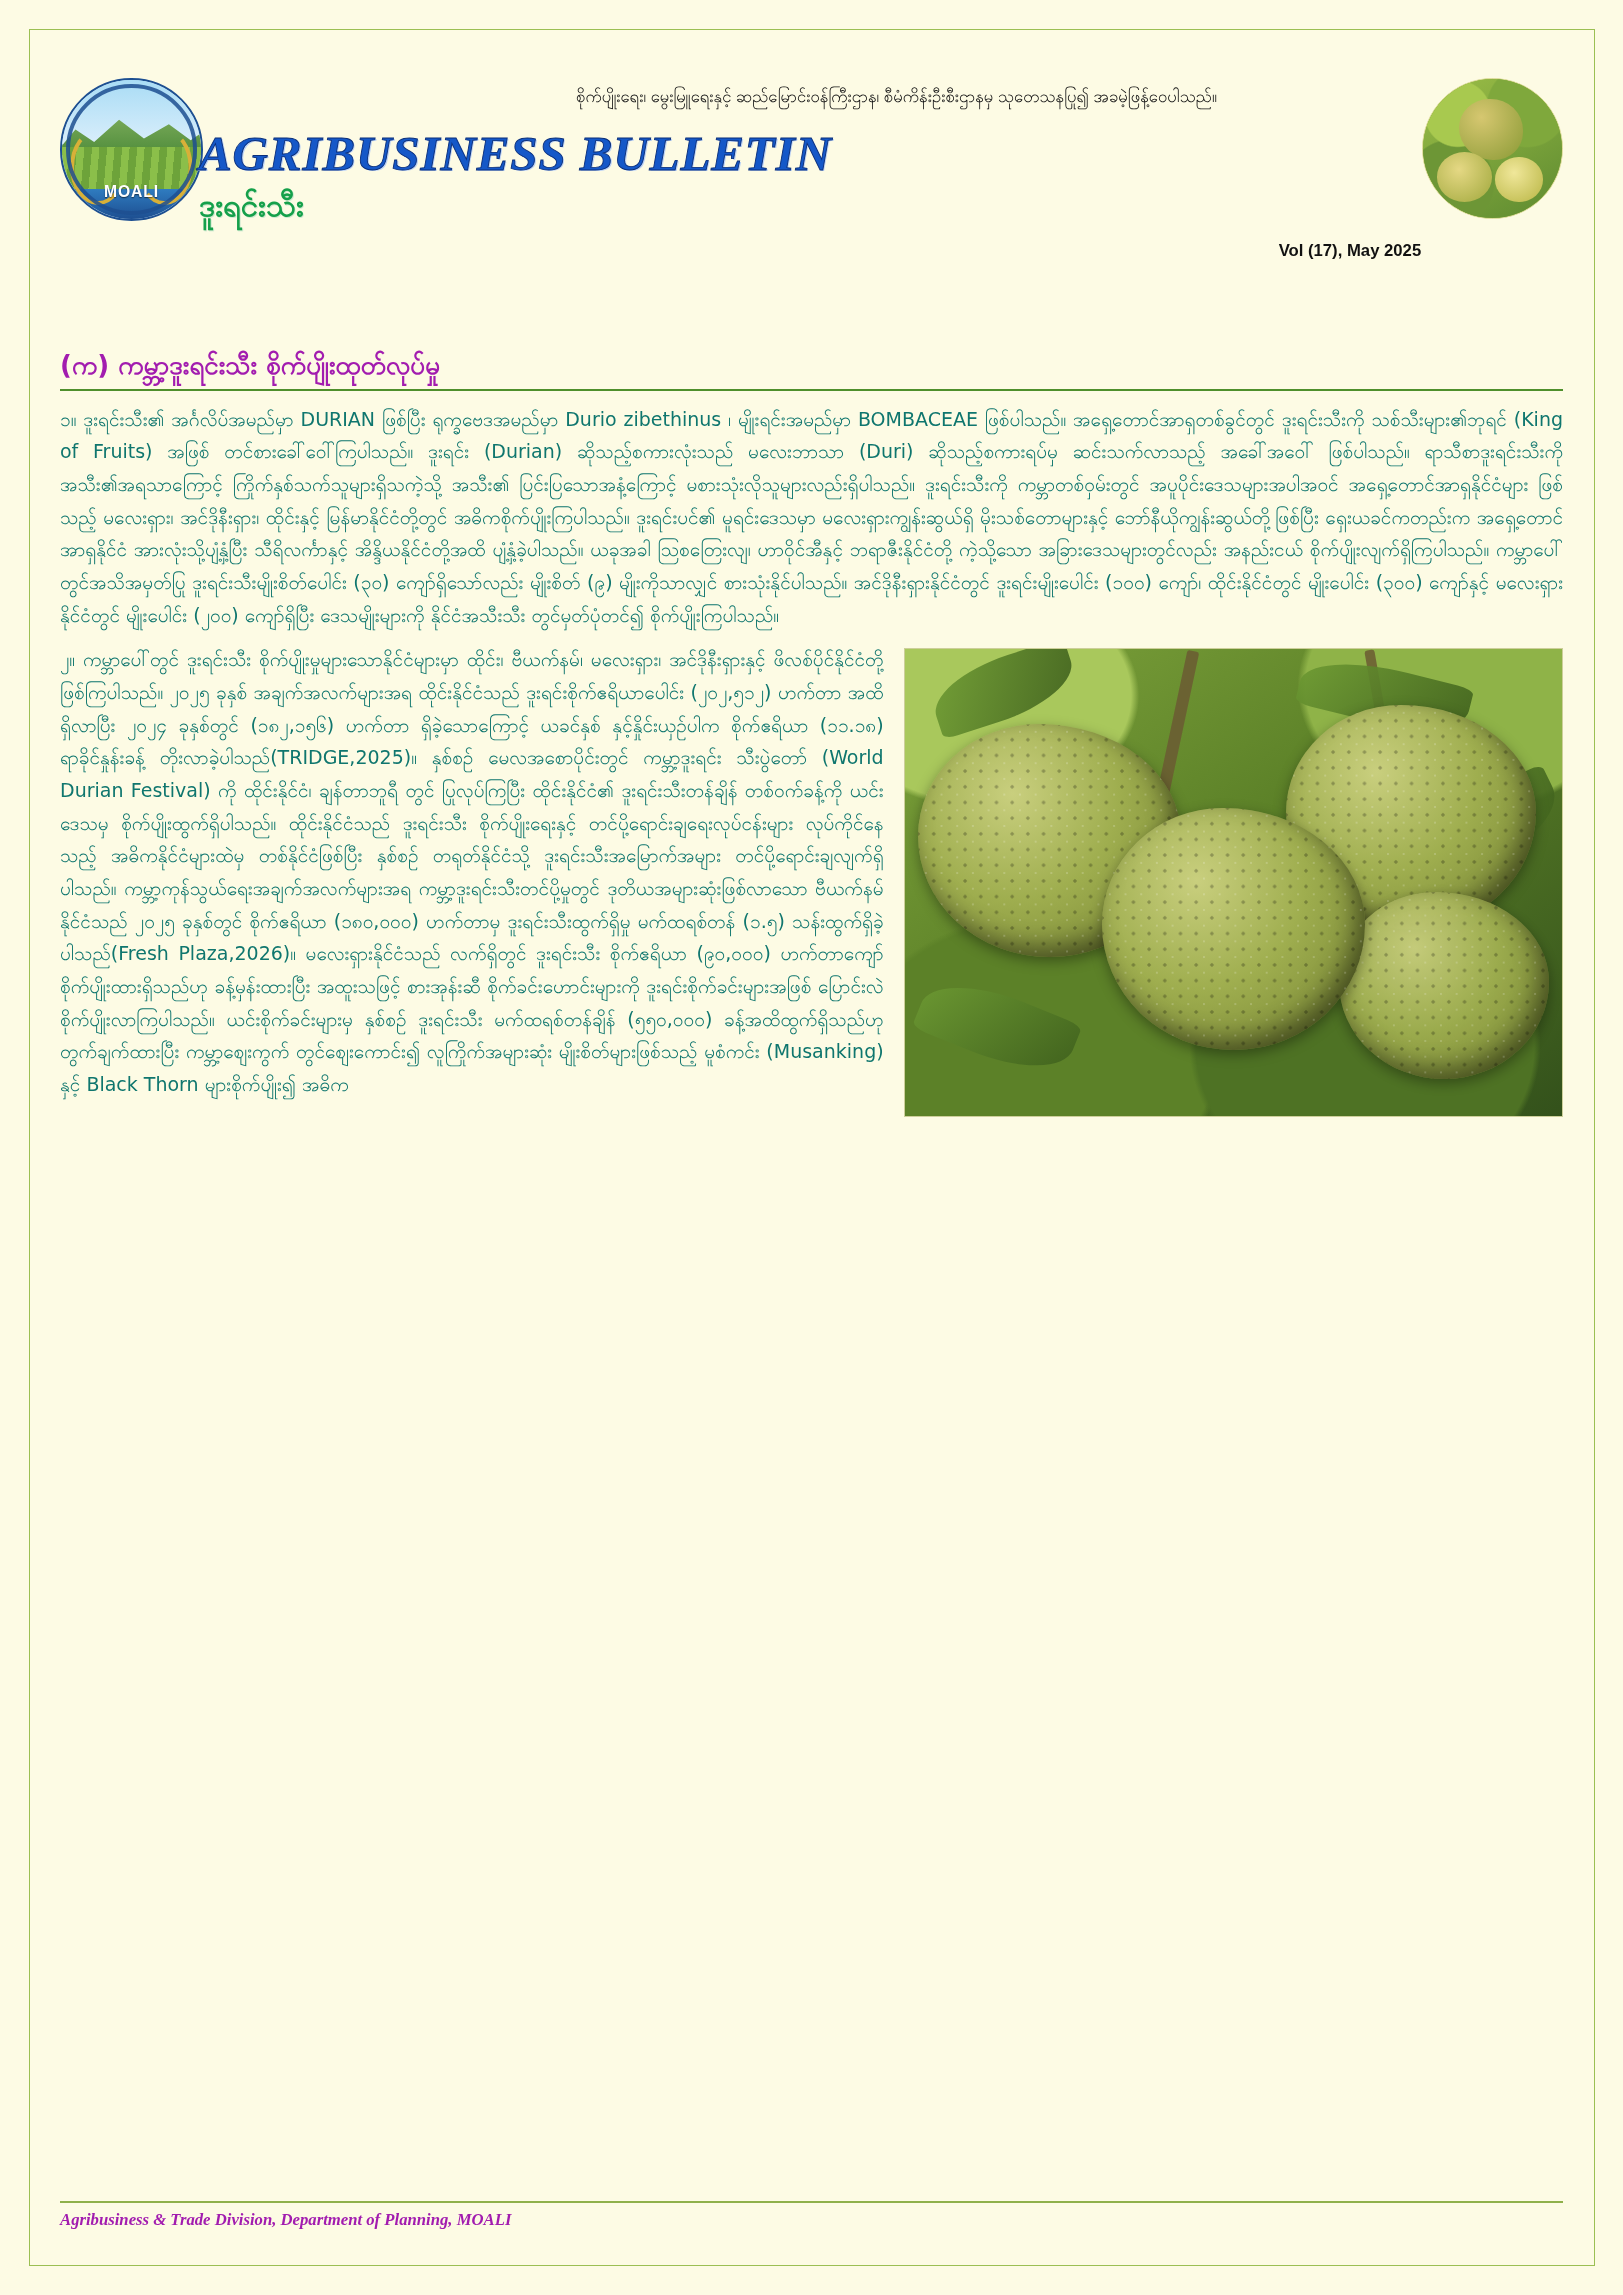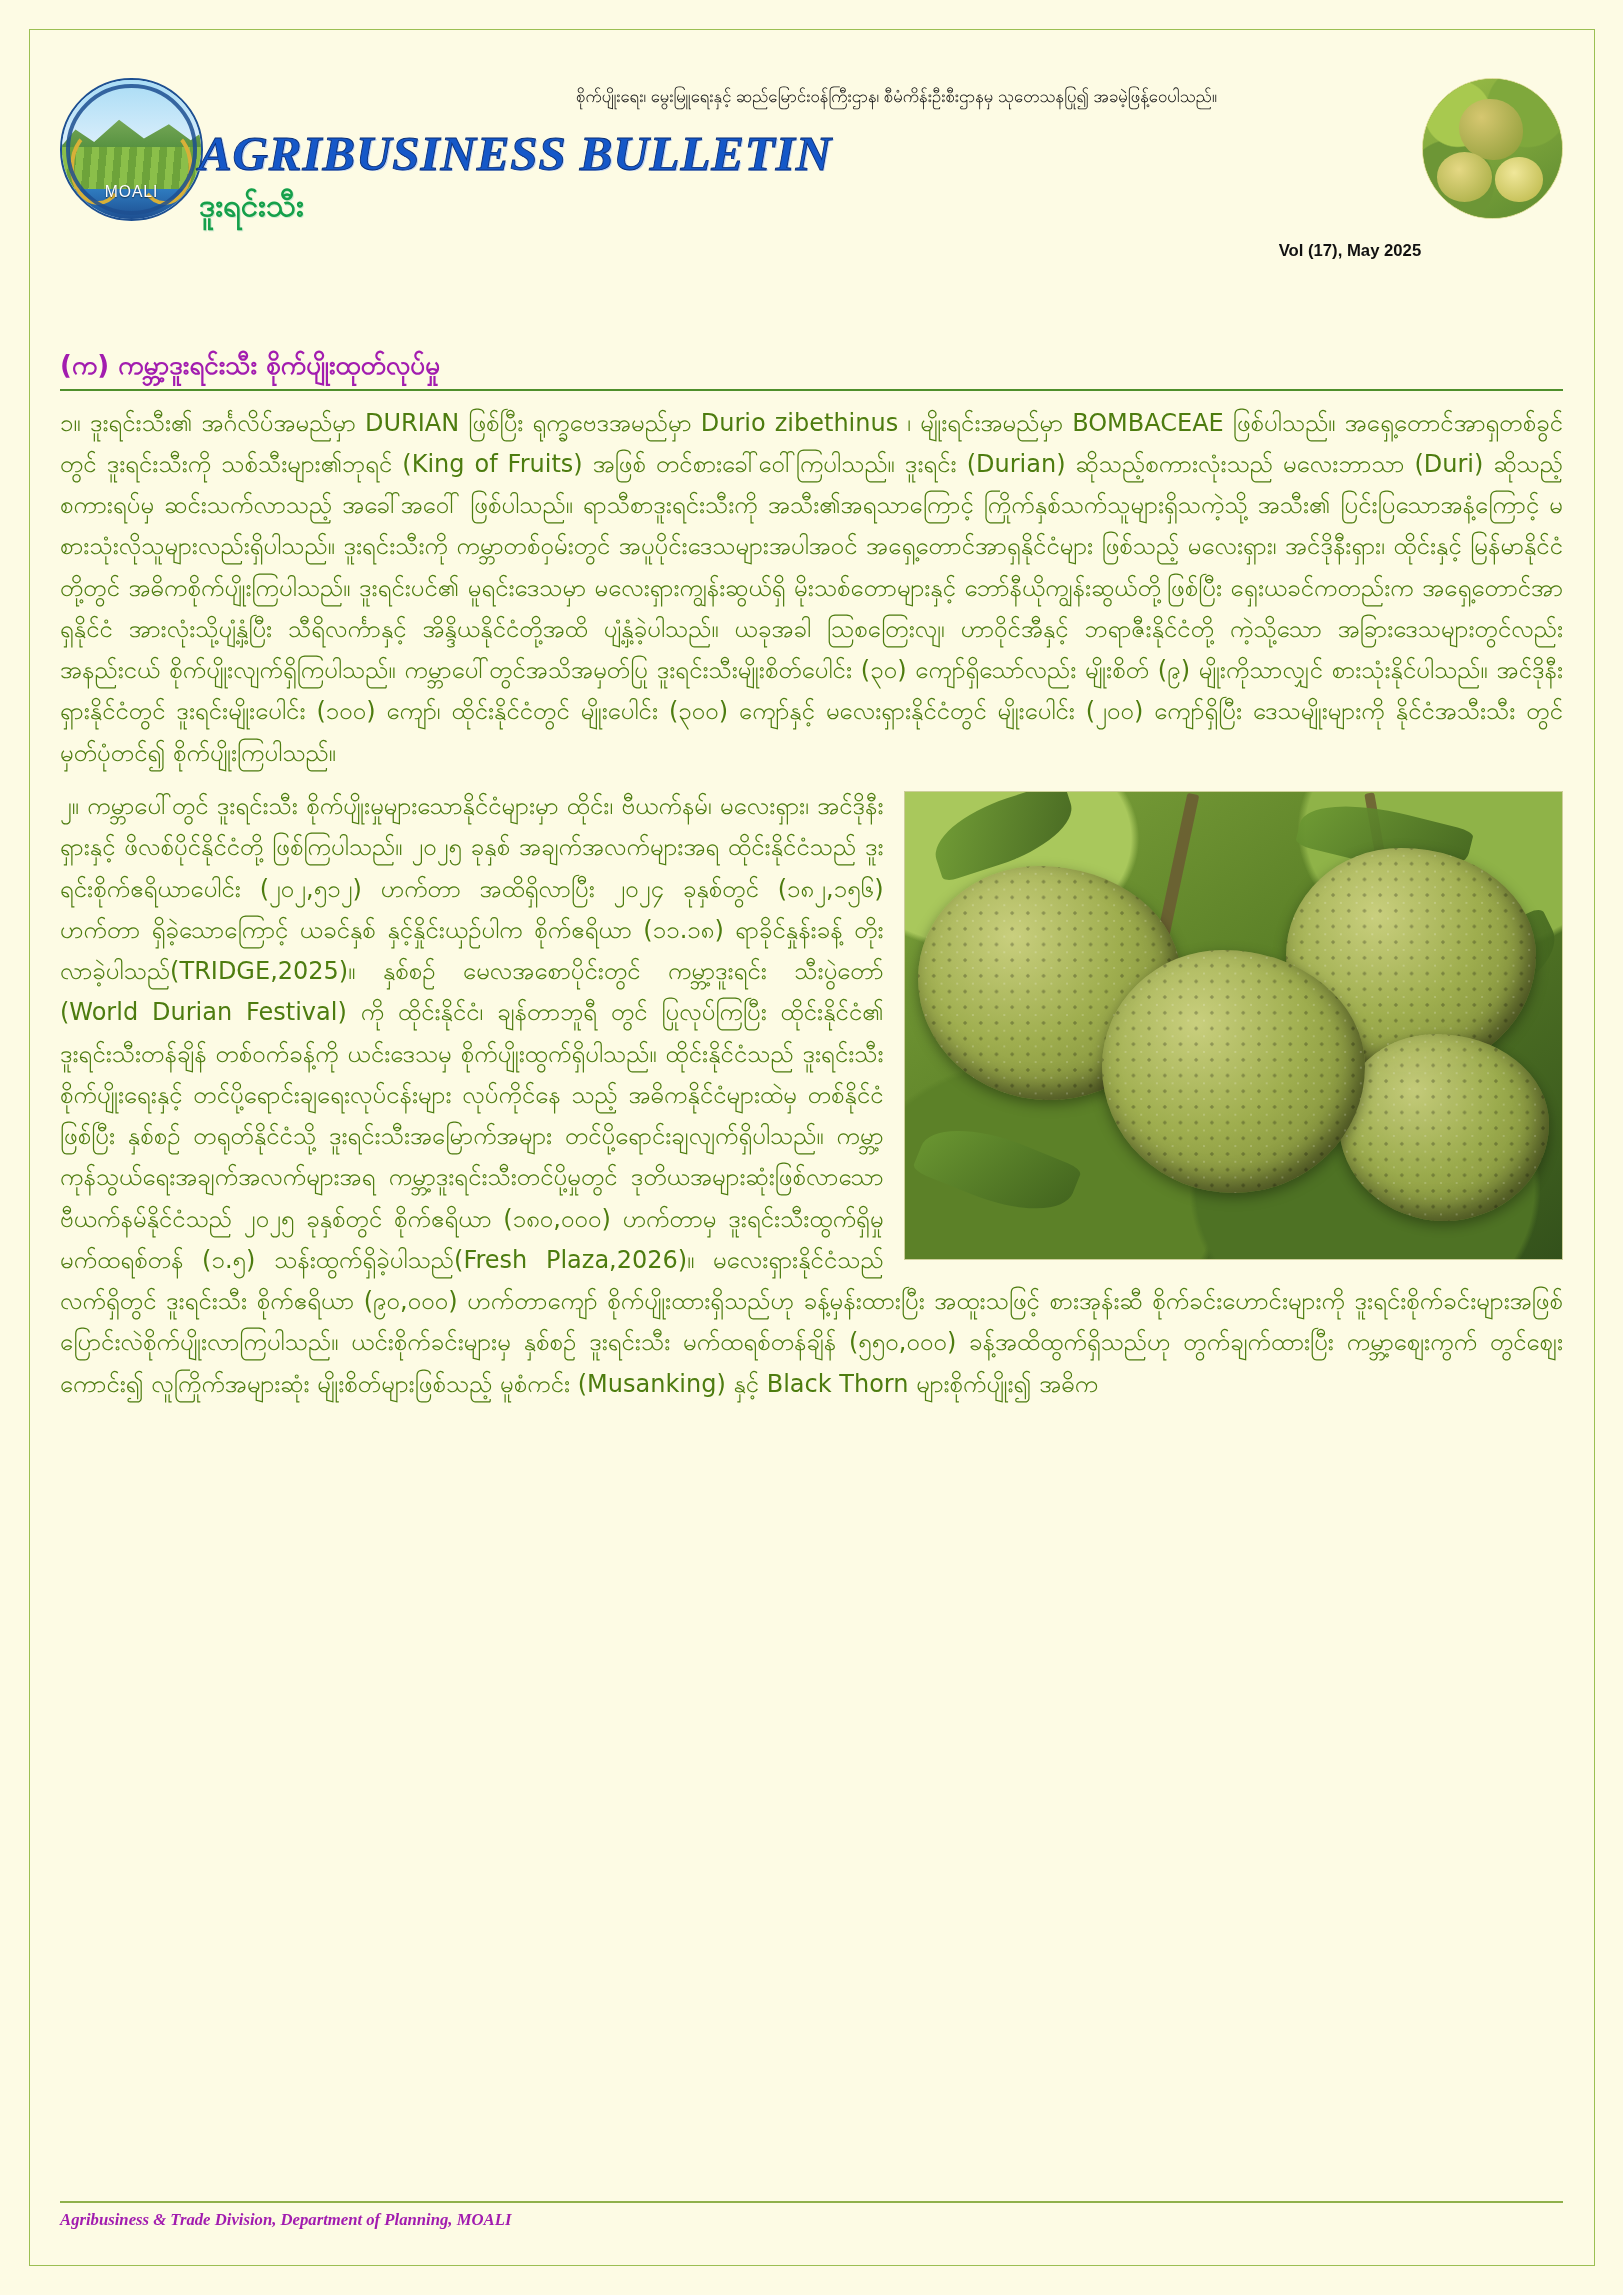--- a/index.html
+++ b/index.html
@@ -82,21 +82,21 @@
     border-radius: 50%;
     box-sizing: border-box;
     border-top-color: transparent;
     border-right-color: transparent;
   }
   .logo .wreath-l { left: 6%; }
   .logo .wreath-r { right: 6%; transform: scaleX(-1); }
   .logo .moali-text {
     position:absolute; left:0; bottom:13%; width:100%;
     text-align:center; color:#ffffff; font-size:15.7px;
-    font-weight:normal; letter-spacing:0.9px;
+    font-weight:bold; letter-spacing:0.9px;
     font-family:"Liberation Sans", sans-serif;
     text-shadow: 0 0.9px 1.4px rgba(0,0,0,.6);
   }
   .ministry-line {
     position: absolute;
     left: 167px;
     top: 15px;
     width: 990px;
     text-align: right;
     font-size: 16.7px;
@@ -185,23 +185,23 @@
     line-height: 1.35;
   }
   .hr-green {
     height: 1.9px;
     background: #4e8f2b;
     margin: 5.6px 0 12px 0;
   }
 
   
   .para {
-    font-size: 24px;
+    font-size: 19px;
     line-height: 1.72;
-    color: #4d7c0f;
+    color: #0f766e;
     text-align: justify;
     margin: 0 0 12px 0;
     text-justify: inter-word;
   }
 
   
   .wrap-block { position: relative; }
   .wrap-photo {
     float: right;
     width: 657px;

